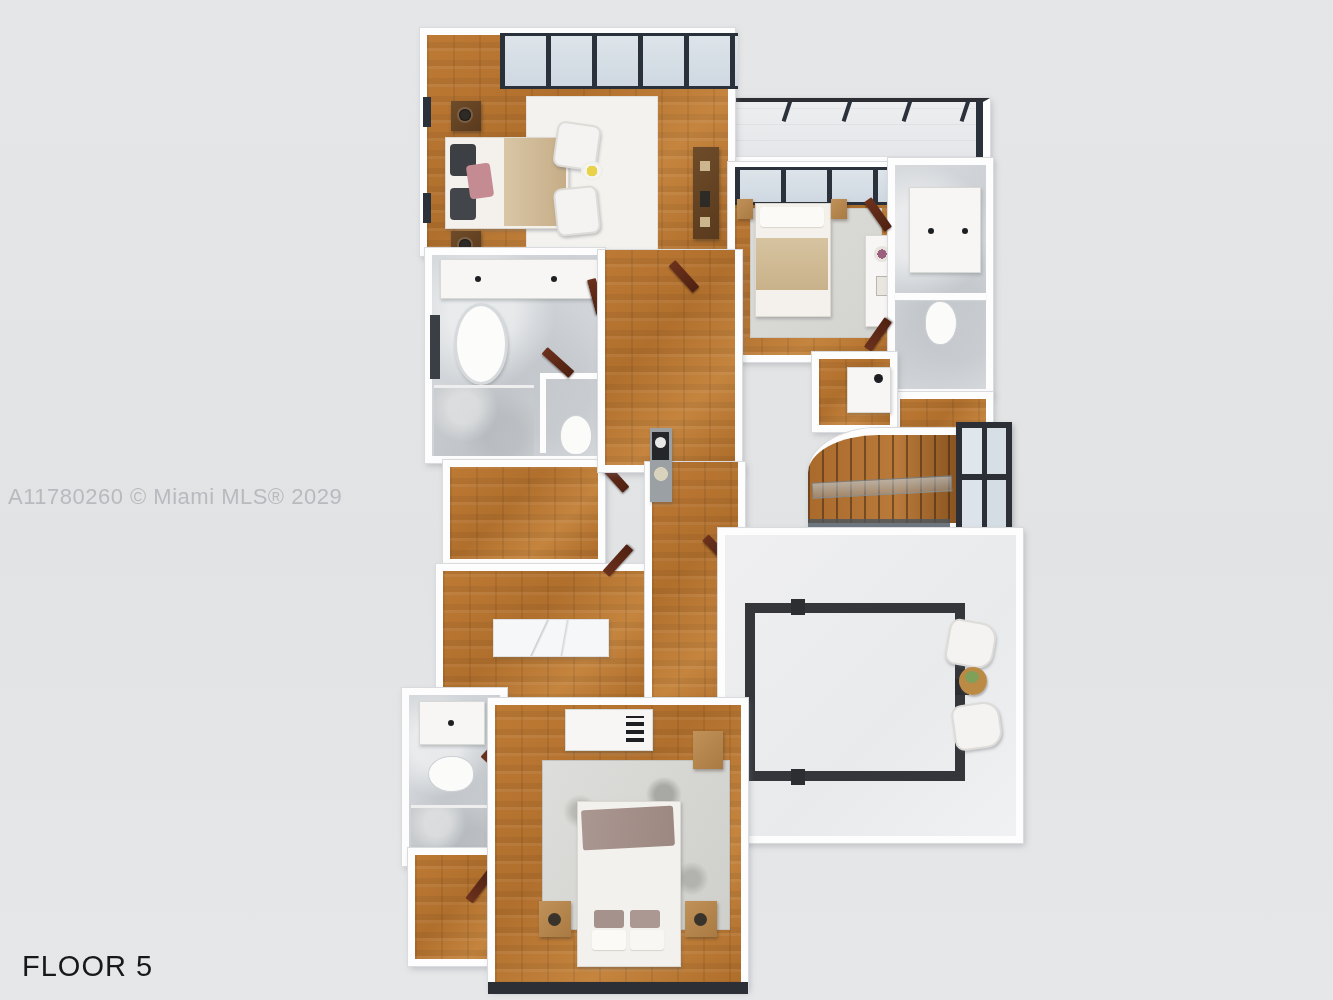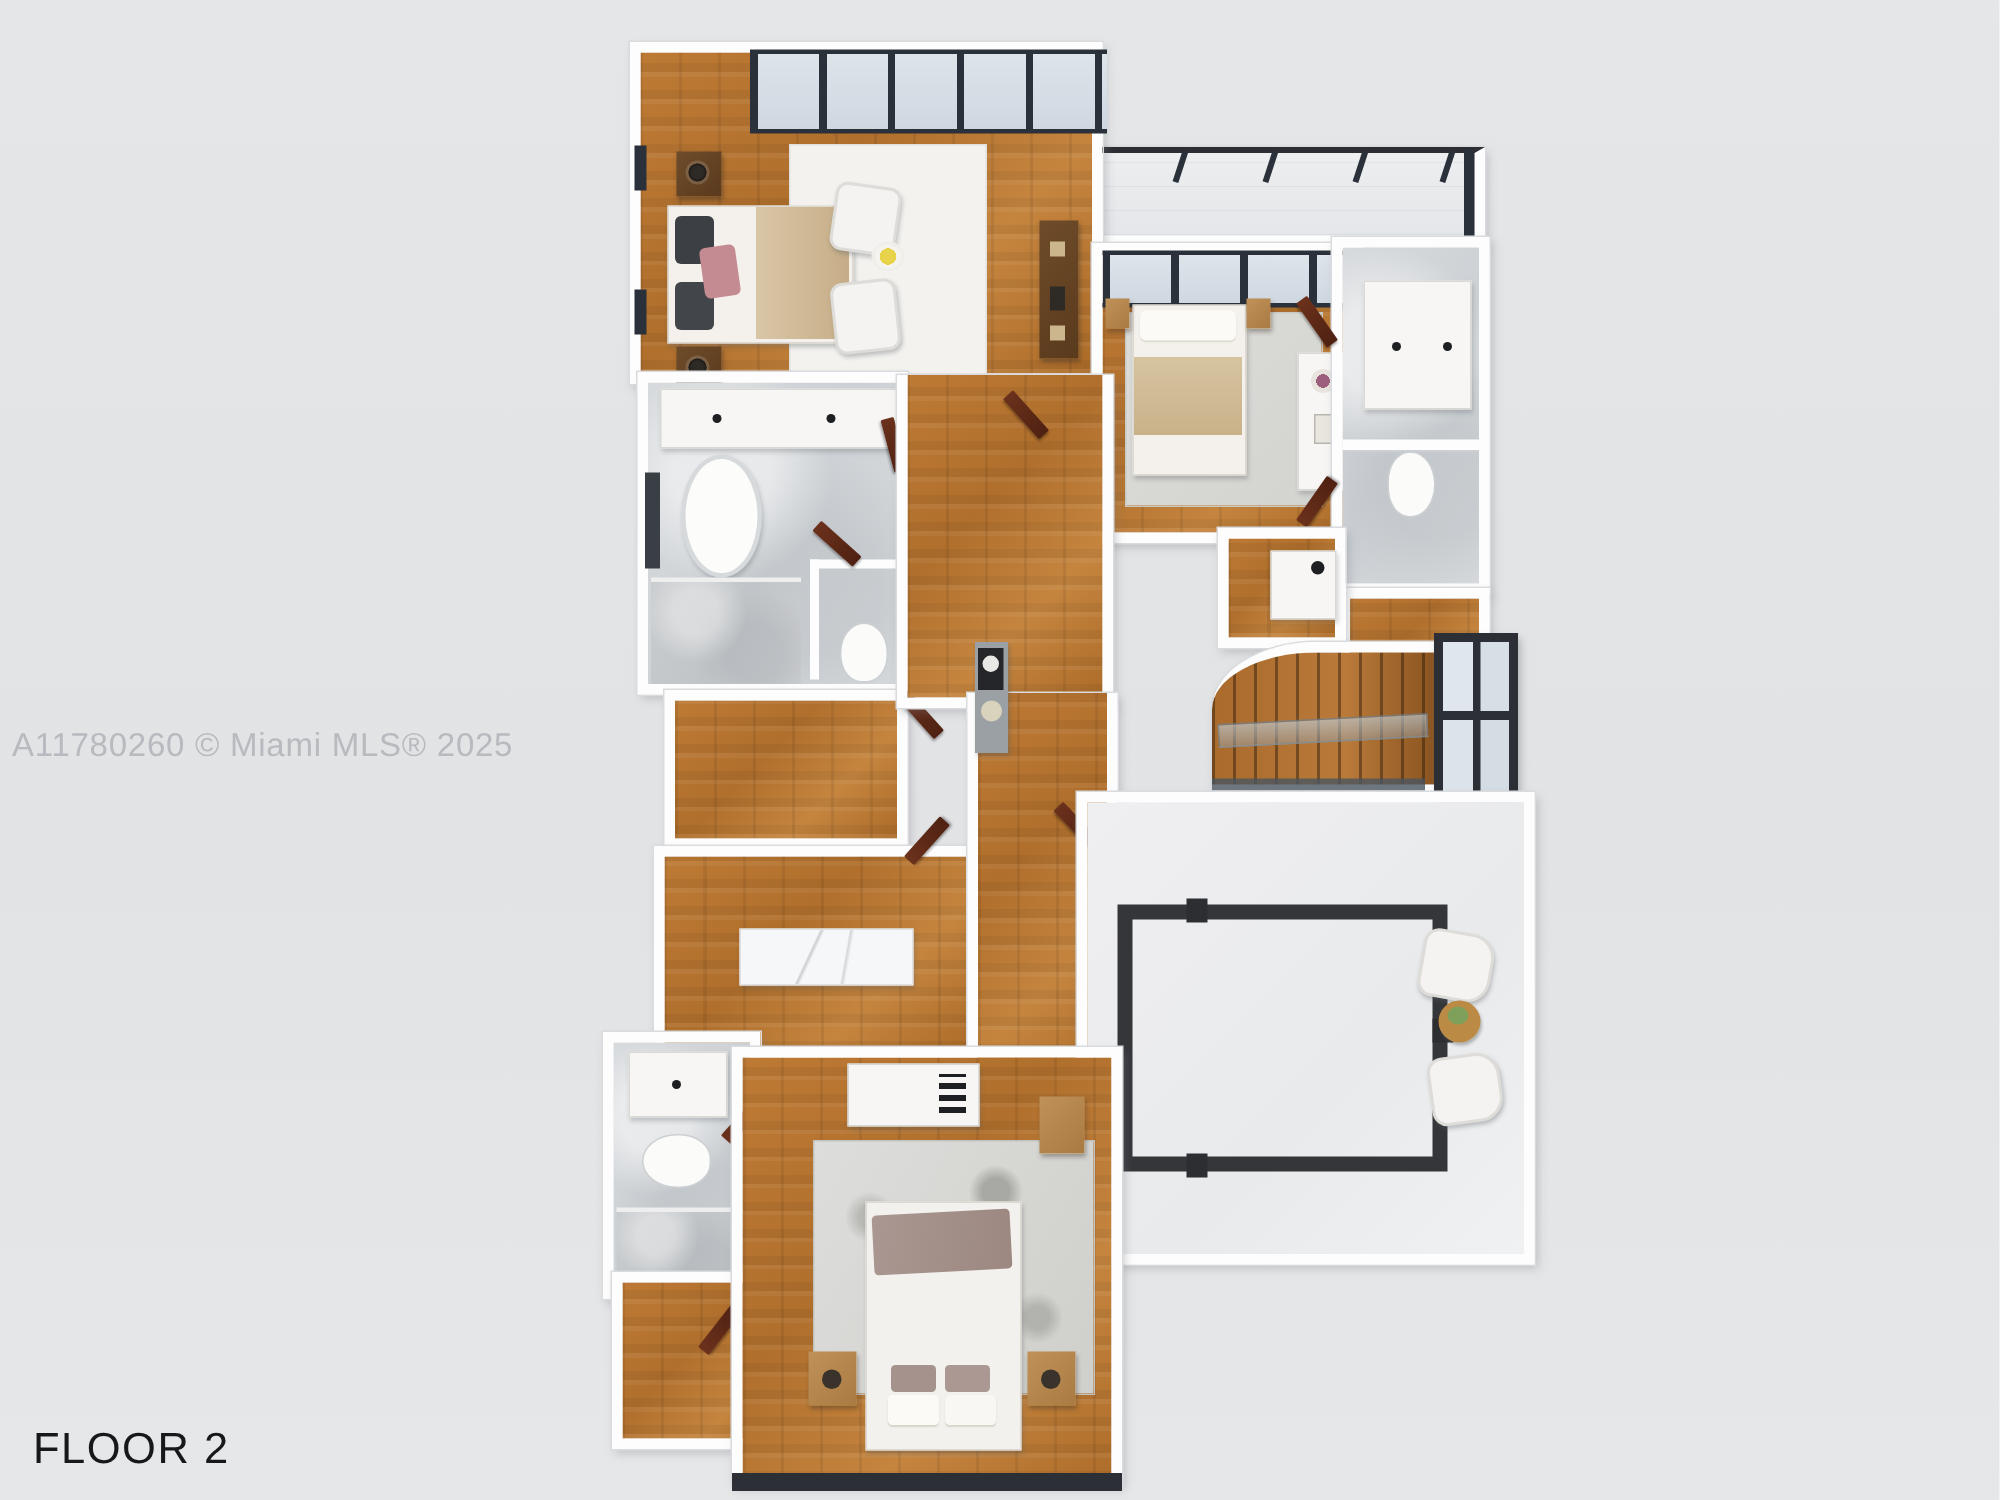--- a/index.html
+++ b/index.html
@@ -85,22 +85,22 @@
       repeating-linear-gradient(90deg, rgba(40,25,10,.45) 0 2px, transparent 2px 14px),
       linear-gradient(90deg,#a96a2c,#b97a3a 60%,#8a5420);
     border-top-left-radius:70px 45px;
   }
   .frame-dark{border:10px solid #34363a;background:transparent;}
   .frame-tab{width:14px;height:16px;background:#2c2e32;}
 </style>
 </head>
 <body>
 
-<div class="abs" id="watermark">A11780260 © Miami MLS® 2025</div>
-<div class="abs" id="floor-label">FLOOR 2</div>
+<div class="abs" id="watermark">A11780260 © Miami MLS® 2029</div>
+<div class="abs" id="floor-label">FLOOR 5</div>
 
 <div class="abs" style="left:0;top:0;width:1333px;height:1000px;">
 
   <div class="room tile" style="left:728px;top:98px;width:262px;height:66px;border-top:4px solid #2c2e33;">
     <div class="abs win-tick" style="left:50px;top:-2px;width:4px;height:22px;transform:rotate(18deg);"></div>
     <div class="abs win-tick" style="left:110px;top:-2px;width:4px;height:22px;transform:rotate(18deg);"></div>
     <div class="abs win-tick" style="left:170px;top:-2px;width:4px;height:22px;transform:rotate(18deg);"></div>
     <div class="abs win-tick" style="left:228px;top:-2px;width:4px;height:22px;transform:rotate(18deg);"></div>
     <div class="abs win-tick" style="right:0;top:-2px;width:7px;height:60px;"></div>
   </div>

